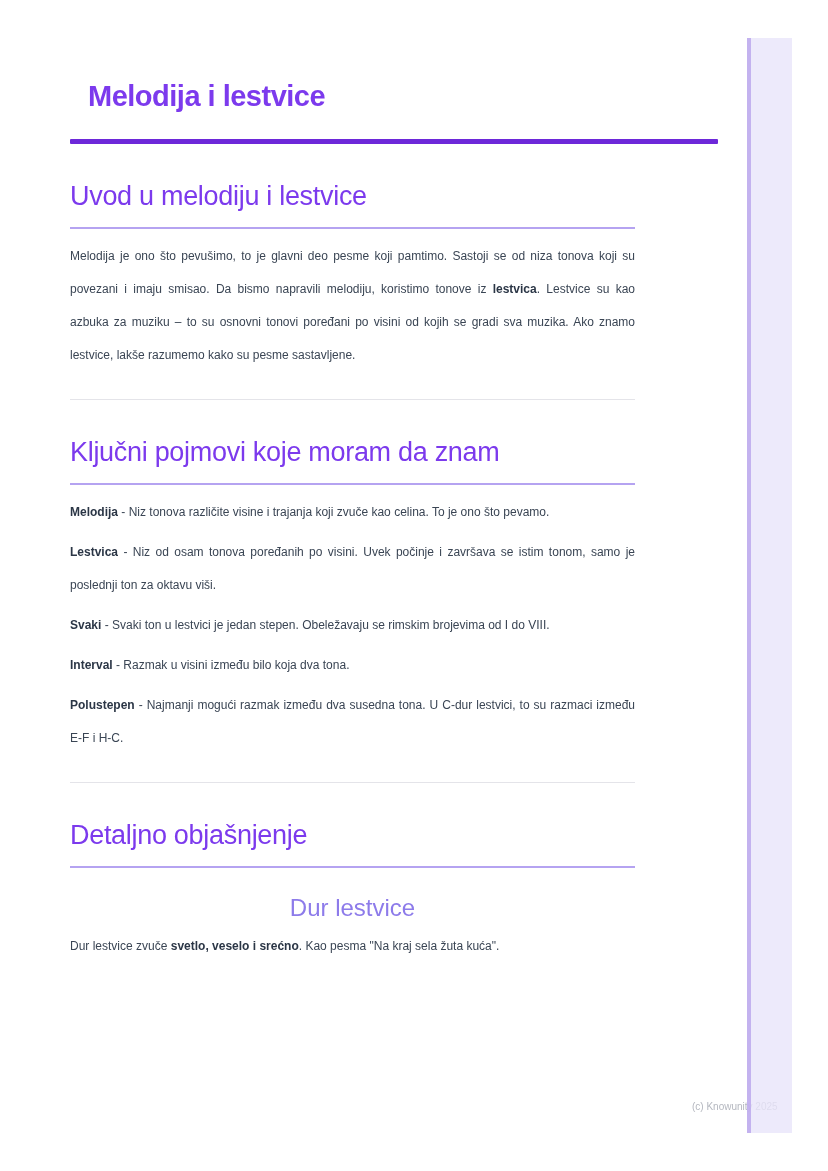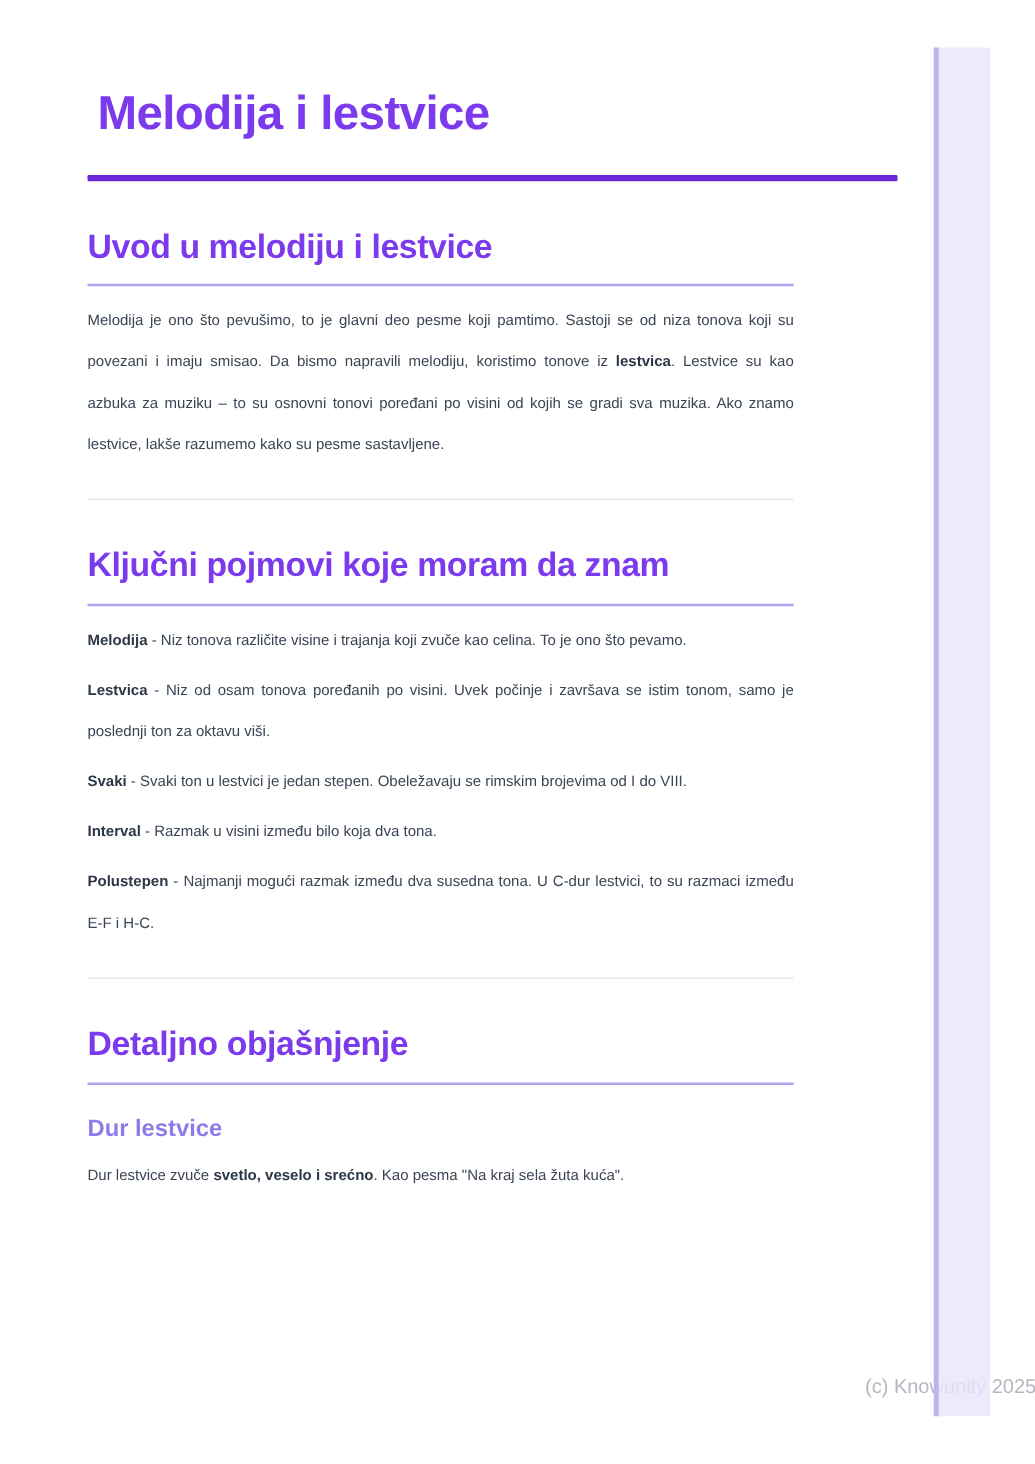--- a/index.html
+++ b/index.html
@@ -15,52 +15,53 @@
     --sidebar-edge:rgba(187,168,236,0.85);
   }
   *{box-sizing:border-box;}
   html,body{margin:0;padding:0;}
   body{
     width:828px;height:1171px;position:relative;background:#ffffff;
     font-family:"Liberation Sans", sans-serif;overflow:hidden;
   }
   .content{position:absolute;left:70px;top:62px;width:648px;}
   h1{
-    margin:8px;font-size:38px;line-height:1.15;font-weight:700;
+    margin:18px;font-size:29px;line-height:1.15;font-weight:700;
     color:var(--accent);letter-spacing:-0.5px;
   }
   .title-rule{width:648px;height:5px;background:var(--rule);margin-top:26px;border-radius:1px;}
   section{width:565px;}
   h2{
-    margin:36px 0 0;font-size:27px;line-height:1.25;font-weight:700;
+    margin:36px 0 0;font-size:27px;line-height:1.25;font-weight:400;
     color:var(--accent);letter-spacing:-0.3px;
     padding-bottom:13px;border-bottom:2px solid var(--underline);
   }
   h3{
-    margin:24px 0 0;font-size:19px;line-height:1.3;font-weight:700;
+    margin:24px 0 0;font-size:24px;line-height:1.3;font-weight:400;
     color:var(--subheading);
+    text-align:center;
   }
   p{
     margin:7px 0 0;font-size:12px;line-height:33px;color:var(--body);
     text-align:justify;
   }
   p.first{margin-top:11px;}
   b{color:var(--bold);font-weight:700;}
   ul{margin:5px 0 0;padding-left:34px;list-style:disc;}
   li{font-size:15.5px;line-height:35px;color:var(--body);}
   li::marker{font-size:12px;color:var(--bold);}
   .divider{width:565px;height:1px;background:var(--divider);margin-top:27px;}
   .side-bar{
     position:absolute;left:747px;top:38px;width:45px;height:1095px;
     background:var(--sidebar-fill);border-left:4px solid var(--sidebar-edge);
     z-index:3;
   }
   .watermark{
     position:absolute;left:692px;top:1101px;z-index:2;
-    font-size:16px;color:var(--watermark);white-space:nowrap;
+    font-size:10px;color:var(--watermark);white-space:nowrap;
   }
 </style>
 </head>
 <body>
 
 <div class="watermark">(c) Knowunity 2025</div>
 <div class="side-bar"></div>
 
 <div class="content">
 

